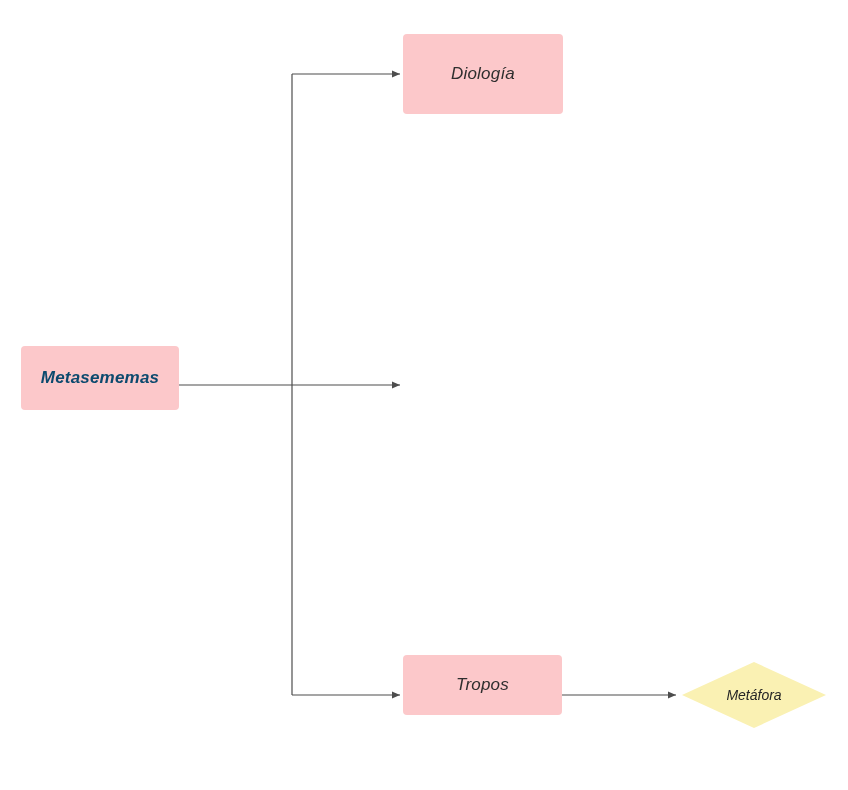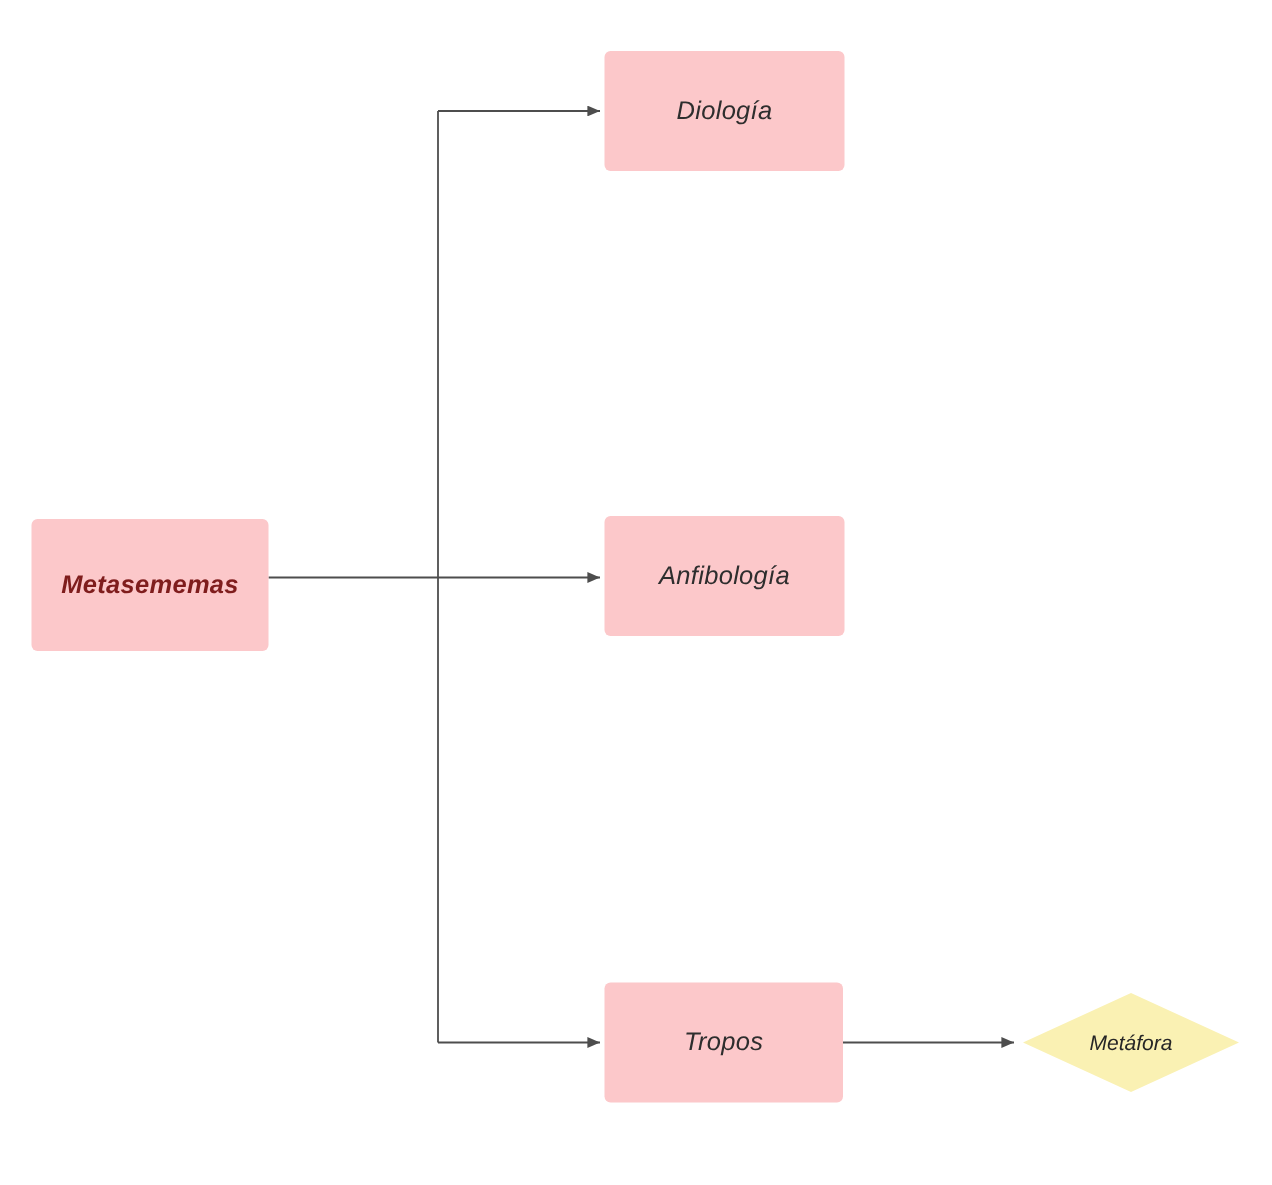--- a/index.html
+++ b/index.html
@@ -35,41 +35,41 @@
     background: #fcc8ca;
     border-radius: 4px;
     color: #2e2e2e;
     font-size: 17px;
     letter-spacing: 0.2px;
   }
   .node-metasememas {
     left: 21px;
     top: 346px;
     width: 158px;
-    height: 88px;
+    height: 64px;
     font-weight: bold;
-    color: #7f1d1d;
+    color: #0c4a6e;
   }
   .node-diologia {
     left: 403px;
     top: 34px;
     width: 160px;
     height: 80px;
   }
   .node-anfibologia {
     left: 403px;
     top: 344px;
     width: 160px;
     height: 80px;
   }
   .node-tropos {
     left: 403px;
     top: 655px;
     width: 159px;
-    height: 80px;
+    height: 60px;
   }
   .node-diamond {
     left: 682px;
     top: 662px;
     width: 144px;
     height: 66px;
     background: #faf1b3;
     clip-path: polygon(0% 50%, 50% 0%, 100% 50%, 50% 100%);
     color: #262626;
     font-size: 14px;
@@ -96,23 +96,20 @@
   </svg>
 
   <div class="node node-rect node-metasememas">
     <span>Metasememas</span>
   </div>
 
   <div class="node node-rect node-diologia">
     <span>Diología</span>
   </div>
 
-  <div class="node node-rect node-anfibologia">
-    <span>Anfibología</span>
-  </div>
 
   <div class="node node-rect node-tropos">
     <span>Tropos</span>
   </div>
 
   <div class="node node-diamond">
     <span>Metáfora</span>
   </div>
 
 </div>

